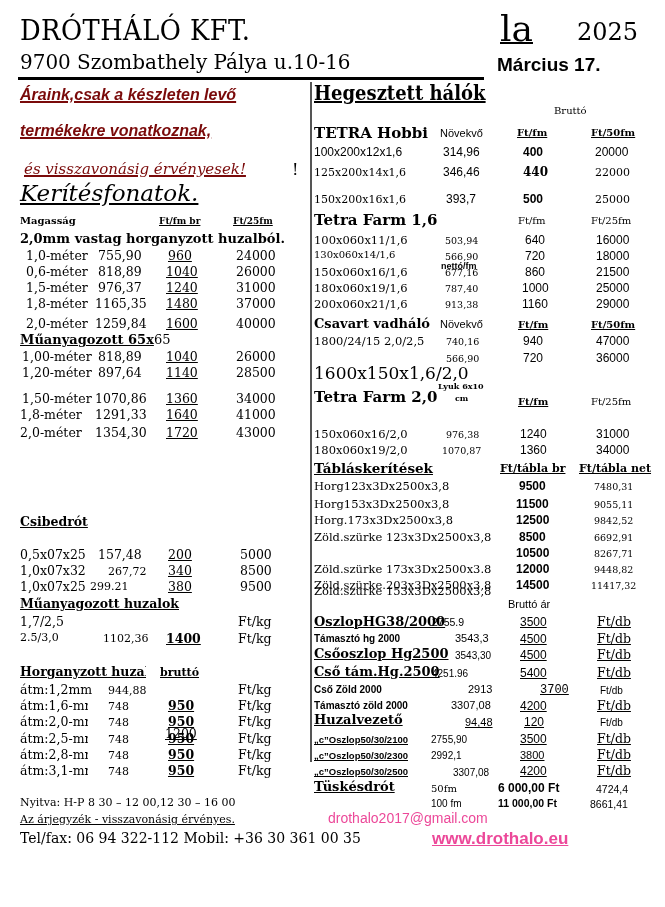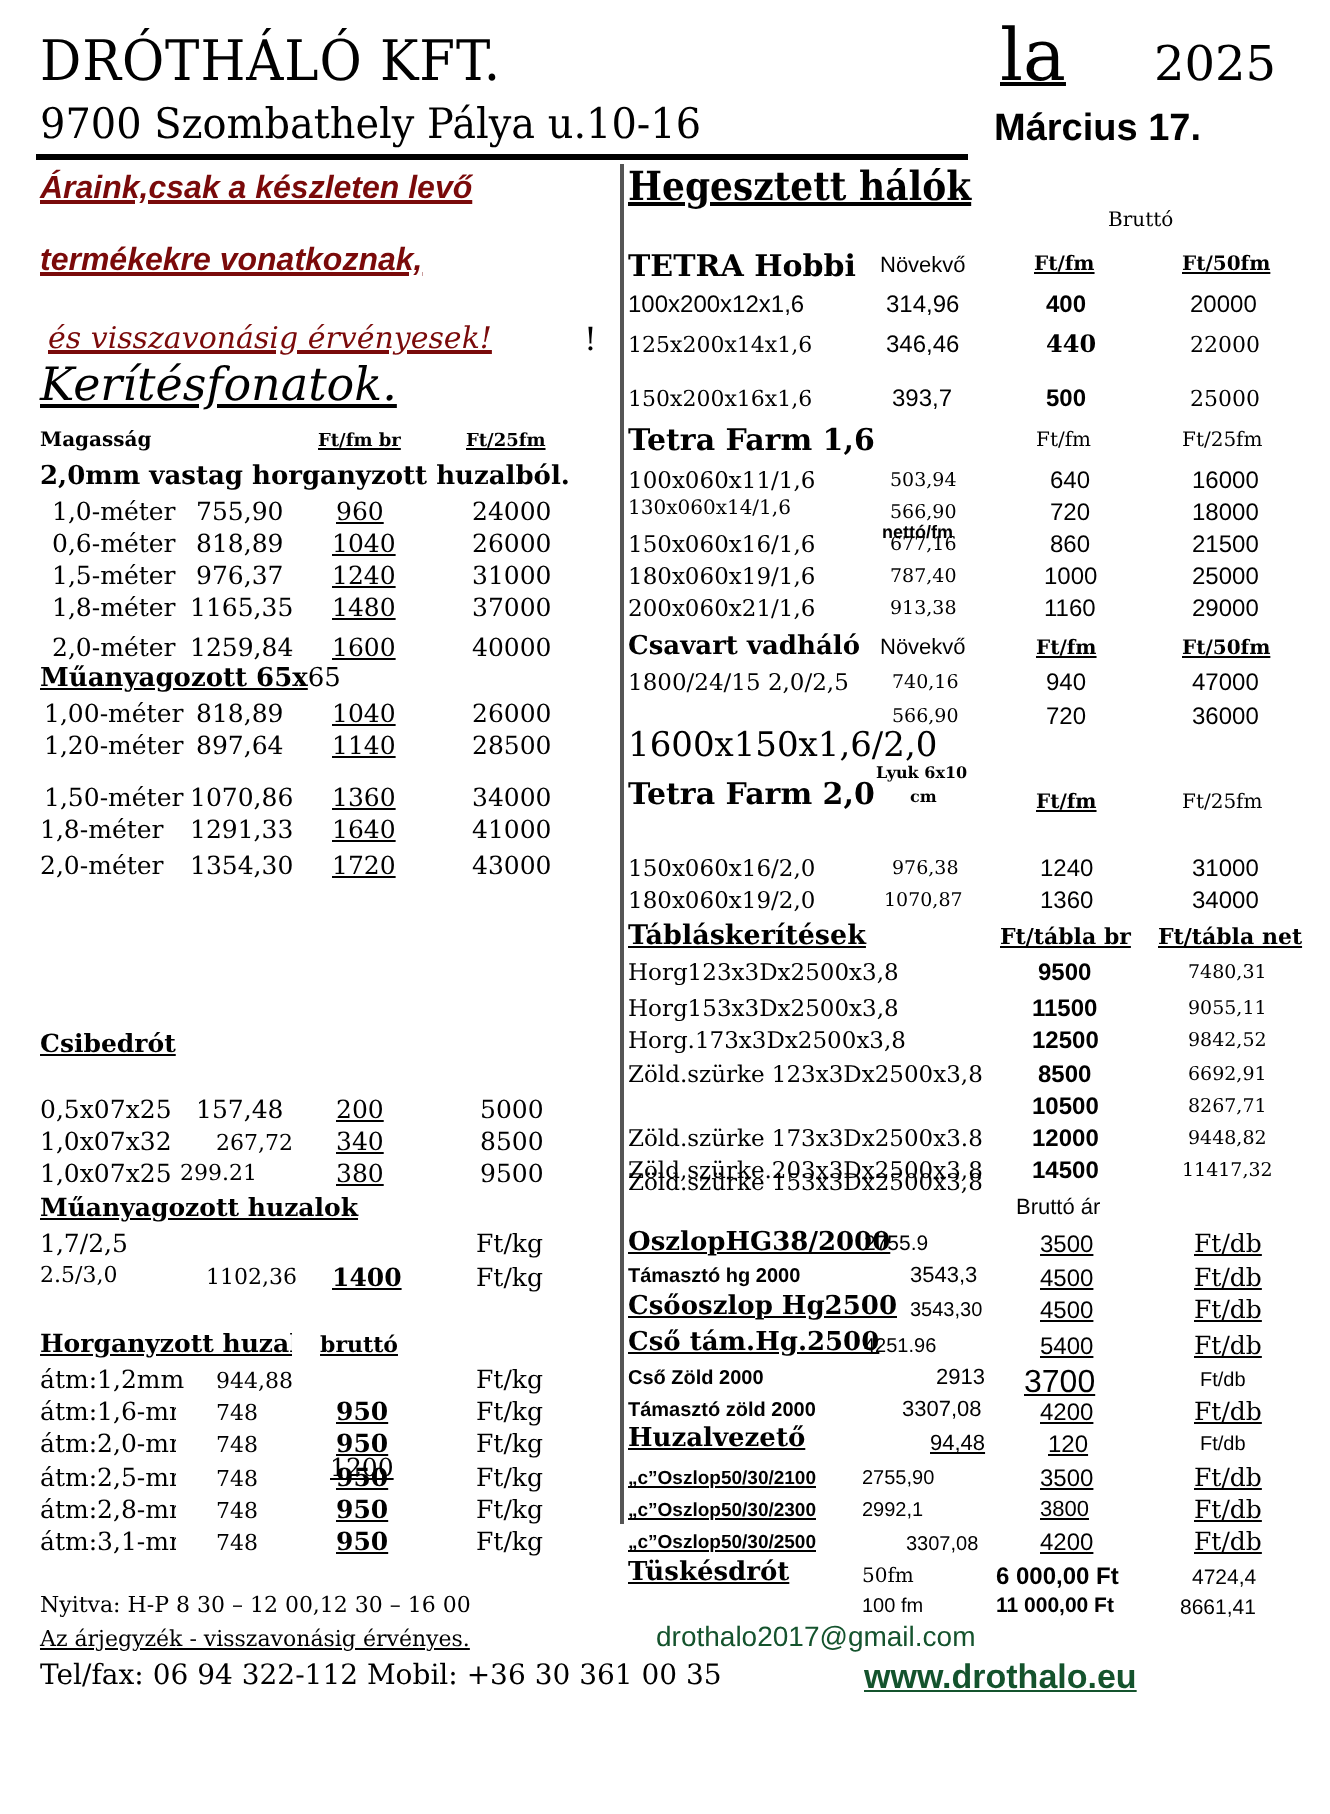--- a/index.html
+++ b/index.html
@@ -23,21 +23,21 @@
   .red2 { color:#7a0a0a; font-family:"DejaVu Serif", serif; font-style:italic; font-size:15px; text-decoration:underline; text-decoration-thickness:2px; }
 
   
   .lrow { font-size:12.5px; font-family:"DejaVu Serif", serif; }
   .lhead { font-size:13px; font-weight:bold; font-family:"DejaVu Serif", serif; }
   .small { font-size:10px; }
   .smallhead { font-size:10px; font-weight:bold; font-family:"DejaVu Serif", serif; }
 
   
   .rrow { font-size:12px; }
-  .link { color:#14532d; font-family:"Liberation Sans", sans-serif; }
+  .link { color:#ec4899; font-family:"Liberation Sans", sans-serif; }
 </style>
 </head>
 <body>
 
 <div class="abs" id="company">DRÓTHÁLÓ  KFT.</div>
 <div class="abs" id="la">la</div>
 <div class="abs" id="year">2025</div>
 <div class="abs" id="address">9700 Szombathely Pálya u.10-16</div>
 <div class="abs" id="date">Március 17.</div>
 <div class="abs" id="hrule"></div>
@@ -316,21 +316,21 @@
   <div class="abs sans u" style="left:520px;top:648px;font-size:12px;">4500</div>
   <div class="abs u" style="left:597px;top:647px;font-size:12.5px;font-family:'DejaVu Serif',serif;">Ft/db</div>
 
   <div class="abs b u" style="left:314px;top:664px;font-size:13px;font-family:'DejaVu Serif',serif;">Cső tám.Hg.2500</div>
   <div class="abs sans" style="left:432px;top:668px;font-size:10px;">4251.96</div>
   <div class="abs sans u" style="left:520px;top:666px;font-size:12px;">5400</div>
   <div class="abs u" style="left:597px;top:665px;font-size:12.5px;font-family:'DejaVu Serif',serif;">Ft/db</div>
 
   <div class="abs sans b" style="left:314px;top:684px;font-size:10px;">Cső Zöld 2000</div>
   <div class="abs sans" style="left:468px;top:683px;font-size:11px;">2913</div>
-  <div class="abs sans u" style="left:512px;top:683px;font-size:16px;">3700</div>
+  <div class="abs sans u" style="left:540px;top:683px;font-size:12px;font-family:Liberation Mono, monospace;">3700</div>
   <div class="abs sans" style="left:600px;top:685px;font-size:10px;">Ft/db</div>
 
   <div class="abs sans b" style="left:314px;top:700px;font-size:10px;">Támasztó zöld 2000</div>
   <div class="abs sans" style="left:451px;top:699px;font-size:11px;">3307,08</div>
   <div class="abs sans u" style="left:520px;top:699px;font-size:12px;">4200</div>
   <div class="abs u" style="left:597px;top:698px;font-size:12.5px;font-family:'DejaVu Serif',serif;">Ft/db</div>
 
   <div class="abs b u" style="left:314px;top:712px;font-size:13px;font-family:'DejaVu Serif',serif;">Huzalvezető</div>
   <div class="abs sans u" style="left:465px;top:716px;font-size:11px;">94,48</div>
   <div class="abs sans u" style="left:524px;top:715px;font-size:12px;">120</div>

